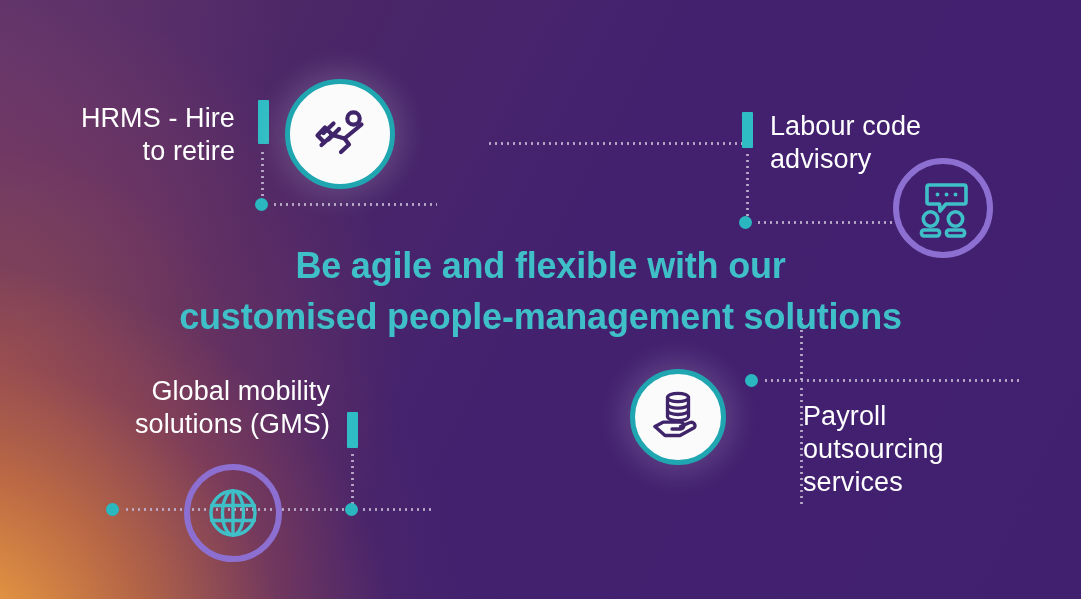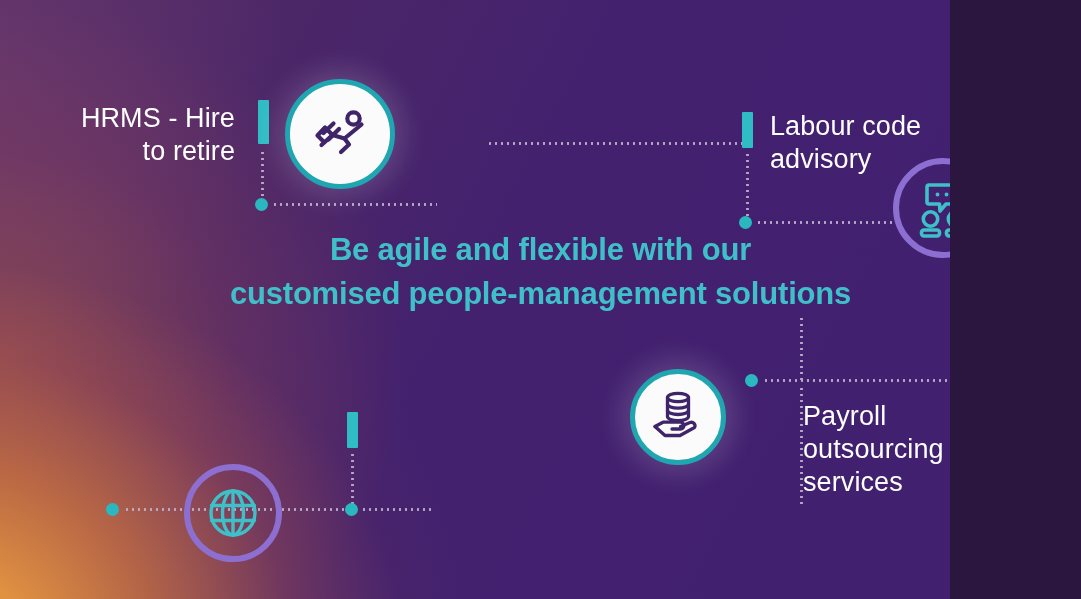--- a/index.html
+++ b/index.html
@@ -5,21 +5,21 @@
   html, body {
     margin: 0;
     padding: 0;
     background: #2b1640;
   }
   body {
     font-family: "Liberation Sans", sans-serif;
   }
   #stage {
     position: relative;
-    width: 950px;
+    width: 1081px;
     height: 599px;
     overflow: hidden;
     background-color: #43216f;
     background-image:
       radial-gradient(ellipse 620px 520px at -6% 108%, #ec9a3e 0%, rgba(236,154,62,0.92) 14%, rgba(211,120,60,0.75) 34%, rgba(160,78,78,0.45) 56%, rgba(100,50,92,0.16) 74%, rgba(67,33,111,0) 88%),
       radial-gradient(ellipse 520px 460px at 0% 60%, rgba(198,104,66,0.55) 0%, rgba(150,70,86,0.30) 45%, rgba(67,33,111,0) 78%),
       radial-gradient(ellipse 420px 380px at -4% 12%, rgba(110,60,116,0.55) 0%, rgba(67,33,111,0) 80%),
       linear-gradient(118deg, #5a2f64 0%, #4a2668 26%, #43216f 52%, #412070 100%);
   }
 
@@ -63,25 +63,25 @@
     letter-spacing: 0.1px;
     font-weight: 400;
     white-space: pre-line;
   }
   .label.right-align { text-align: right; }
 
   
   #headline {
     position: absolute;
     left: 0;
-    top: 228px;
+    top: 240px;
     width: 1081px;
     text-align: center;
     color: #3fc0c8;
-    font-size: 31px;
+    font-size: 36px;
     font-weight: 700;
     line-height: 1.42;
     letter-spacing: -0.2px;
     white-space: pre-line;
   }
 
   
   .badge {
     position: absolute;
     border-radius: 50%;
@@ -128,20 +128,22 @@
   <div class="dot-h" style="left:124px; top:508px; width:224px;"></div>
   <div class="node-dot" style="left:106px; top:503px;"></div>
   <div class="dot-h" style="left:361px; top:508px; width:70px;"></div>
 
   <div class="label right-align" style="left:30px; top:102px; width:205px;">HRMS - Hire
 to retire</div>
 
   <div class="label" style="left:770px; top:110px; width:280px;">Labour code
 advisory</div>
 
+  <div class="label right-align" style="left:60px; top:375px; width:270px;">Global mobility
+solutions (GMS)</div>
 
   <div class="label" style="left:803px; top:400px; width:250px;">Payroll
 outsourcing
 services</div>
 
   <div id="headline">Be agile and flexible with our
 customised people-management solutions</div>
 
   <div class="badge filled ring-teal" style="left:285px; top:79px; width:110px; height:110px;">
     <span>

